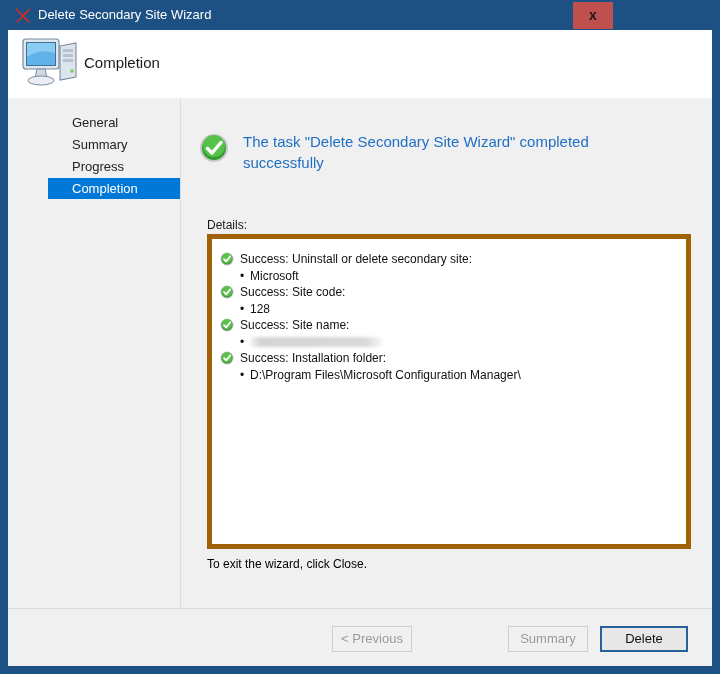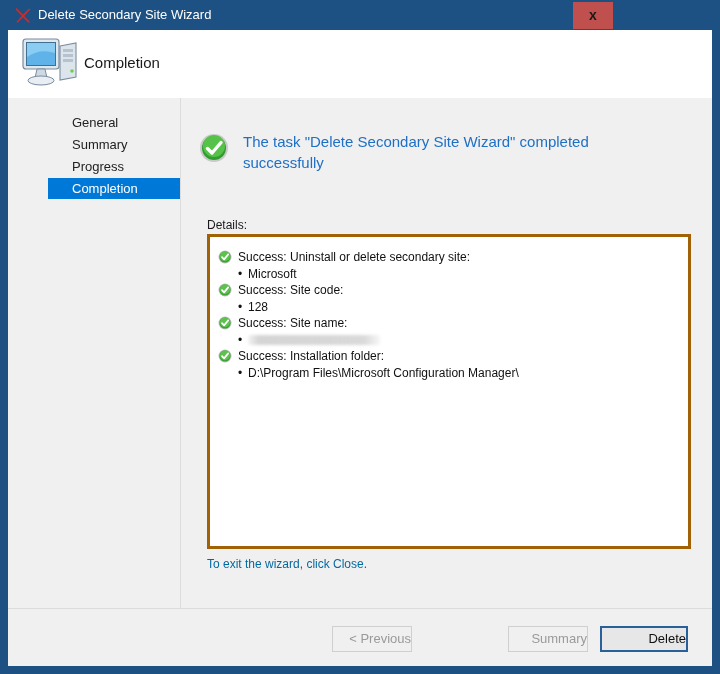--- a/index.html
+++ b/index.html
@@ -153,21 +153,21 @@
     font-size: 12px;
     color: #1a1a1a;
   }
 
   .details-box {
     position: absolute;
     left: 26px; top: 136px;
     width: 484px;
     height: 315px;
     background: #ffffff;
-    border: 3px solid #a16207;
+    border: 5px solid #a16207;
     box-sizing: border-box;
     overflow: hidden;
   }
   .detail-group {
     position: relative;
     padding: 0 0 0 0;
   }
   .detail-head {
     position: relative;
     height: 17px;
@@ -210,21 +210,21 @@
       rgba(212,212,212,0.95) 50%,
       rgba(208,208,208,0.8) 88%,
       rgba(200,200,200,0.15) 100%);
     filter: blur(1.6px);
   }
 
   .exit-note {
     position: absolute;
     left: 26px; top: 459px;
     font-size: 12px;
-    color: #0369a1;
+    color: #000000;
   }
 
   
   .footer {
     position: absolute;
     left: 0; top: 578px;
     width: 704px;
     height: 58px;
     background: #f0f0f0;
     border-top: 1px solid #dcdcdc;
@@ -232,21 +232,21 @@
   }
   .btn {
     position: absolute;
     top: 17px;
     height: 26px;
     font-family: "Liberation Sans", sans-serif;
     font-size: 13px;
     background: #f0f0f0;
     box-sizing: border-box;
     padding: 0;
-    text-align: right;
+    text-align: center;
     line-height: 24px;
   }
   .btn.disabled {
     border: 1px solid #cfcfcf;
     color: #9a9a9a;
     cursor: default;
   }
   .btn.primary {
     border: 2px solid #2a6099;
     background: #e7e7e7;

